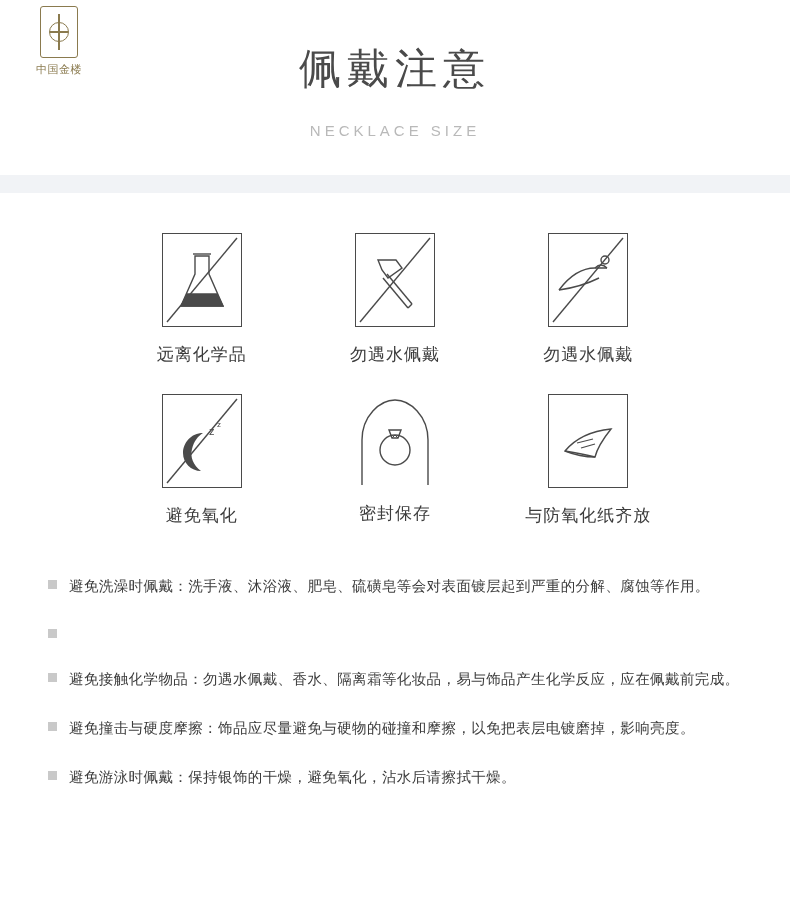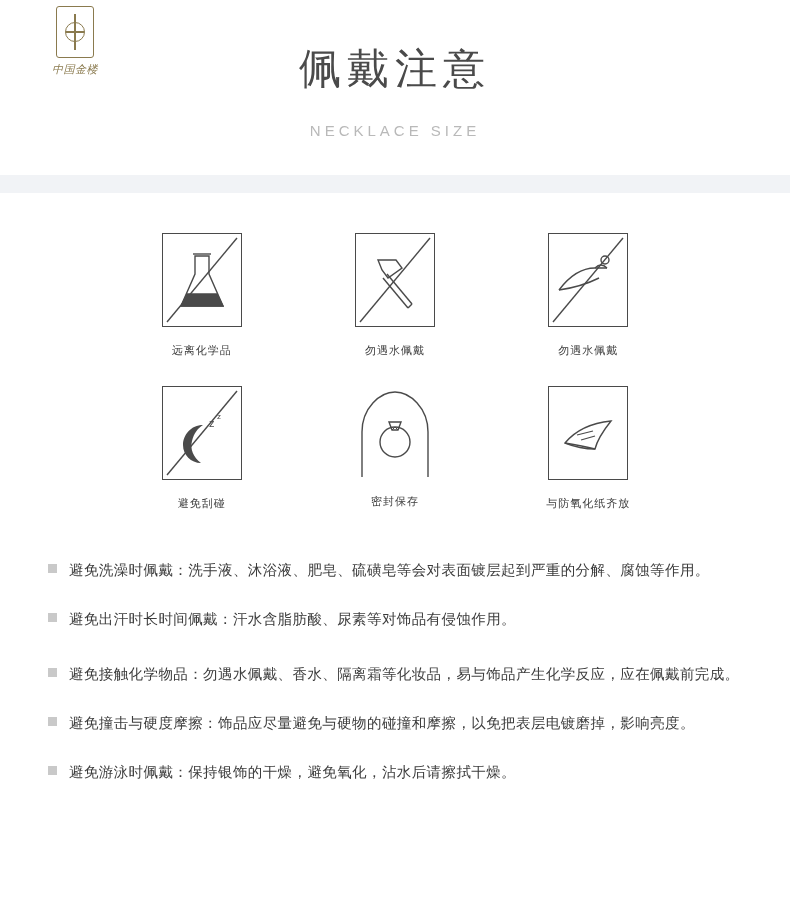--- a/index.html
+++ b/index.html
@@ -13,24 +13,23 @@
     font-family: "DejaVu Sans", "Liberation Sans", sans-serif;
     color: #333;
     overflow: hidden;
     position: relative;
   }
 
   
   .brand {
     position: absolute;
     top: 6px;
-    left: 20px;
+    left: 4px;
     width: 110px;
     text-align: center;
-    font-style: italic;
   }
   .brand-mark {
     width: 36px;
     height: 50px;
     margin: 0 auto;
     border: 1.5px solid #8a7a4e;
     border-radius: 3px;
     position: relative;
     background: #fff;
   }
@@ -120,21 +119,21 @@
     position: relative;
     background: #fff;
   }
   .cell .box svg {
     position: absolute;
     left: 0;
     top: 0;
   }
   .cell .cap {
     margin-top: 16px;
-    font-size: 11px;
+    font-size: 17px;
     color: #3c3c3c;
     letter-spacing: 1px;
   }
 
   
   .notes {
     margin: 46px 48px 0 48px;
   }
   .note {
     display: flex;
@@ -223,21 +222,21 @@
 
   <div class="cell">
     <div class="box">
       <svg width="78" height="92" viewBox="0 0 78 92">
         <line x1="4" y1="88" x2="74" y2="4" stroke="#4a4a4a" stroke-width="1.4"></line>
         <path d="M40 38 C28 38 20 48 20 58 C20 68 28 76 38 76 C30 70 27 62 29 54 C31 46 35 41 40 38 Z" fill="#4a4a4a"></path>
         <text x="46" y="40" font-family="Liberation Sans, sans-serif" font-size="11" fill="#4a4a4a">z</text>
         <text x="54" y="32" font-family="Liberation Sans, sans-serif" font-size="8" fill="#4a4a4a">z</text>
       </svg>
     </div>
-    <div class="cap">避免刮碰</div>
+    <div class="cap">避免氧化</div>
   </div>
 
   <div class="cell">
     <div class="box" style="border:none;">
       <svg width="78" height="92" viewBox="0 0 78 92">
         <path d="M6 91 L6 46 C6 22 24 6 39 6 C54 6 72 22 72 46 L72 91" fill="none" stroke="#4a4a4a" stroke-width="1.4"></path>
         <circle cx="39" cy="56" r="15" fill="none" stroke="#4a4a4a" stroke-width="1.4"></circle>
         <path d="M33 36 L45 36 L42 44 L36 44 Z" fill="none" stroke="#4a4a4a" stroke-width="1.4"></path>
         <line x1="36" y1="44" x2="39" y2="41" stroke="#4a4a4a" stroke-width="1"></line>
         <line x1="42" y1="44" x2="39" y2="41" stroke="#4a4a4a" stroke-width="1"></line>
@@ -260,21 +259,20 @@
 
 </div>
 
 <div class="notes">
   <div class="note">
     <span class="sq"></span>
     <span class="txt">避免洗澡时佩戴：洗手液、沐浴液、肥皂、硫磺皂等会对表面镀层起到严重的分解、腐蚀等作用。</span>
   </div>
   <div class="note gap">
     <span class="sq"></span>
-    <span class="txt">避免出汗时长时间佩戴：汗水含脂肪酸、尿素等对饰品有侵蚀作用。</span>
   </div>
   <div class="note">
     <span class="sq"></span>
     <span class="txt">避免接触化学物品：勿遇水佩戴、香水、隔离霜等化妆品，易与饰品产生化学反应，应在佩戴前完成。</span>
   </div>
   <div class="note">
     <span class="sq"></span>
     <span class="txt">避免撞击与硬度摩擦：饰品应尽量避免与硬物的碰撞和摩擦，以免把表层电镀磨掉，影响亮度。</span>
   </div>
   <div class="note gap">

